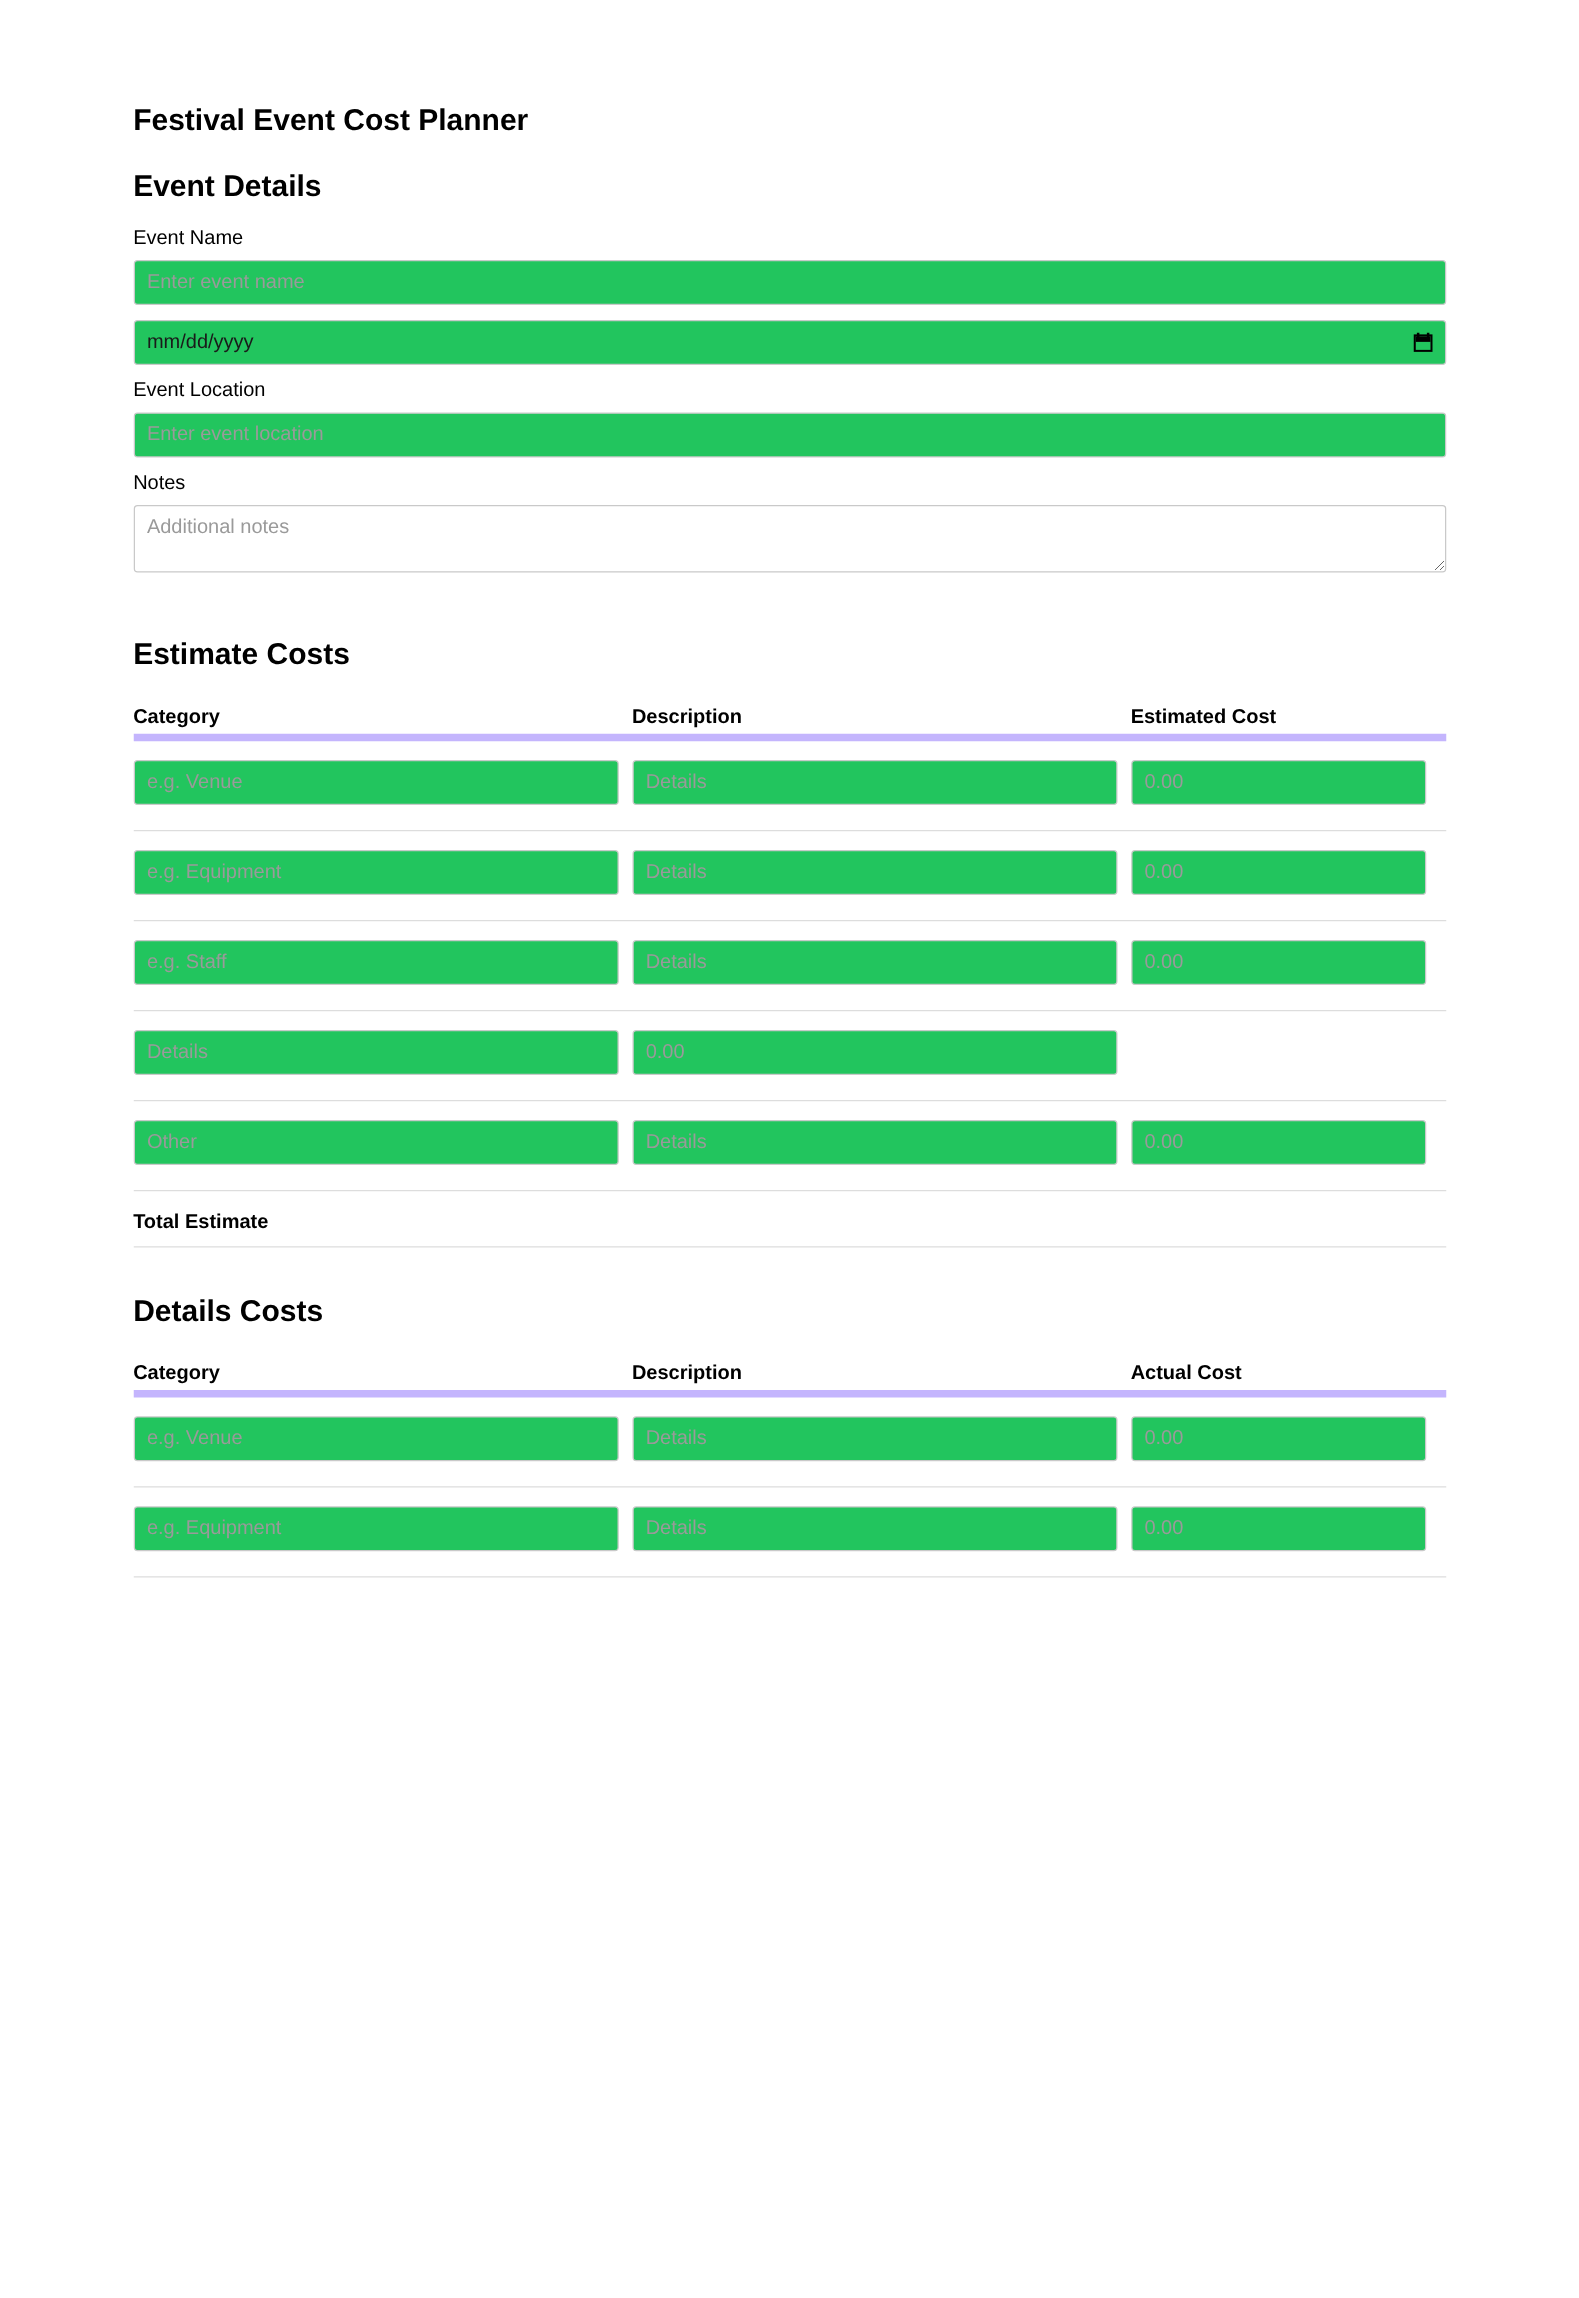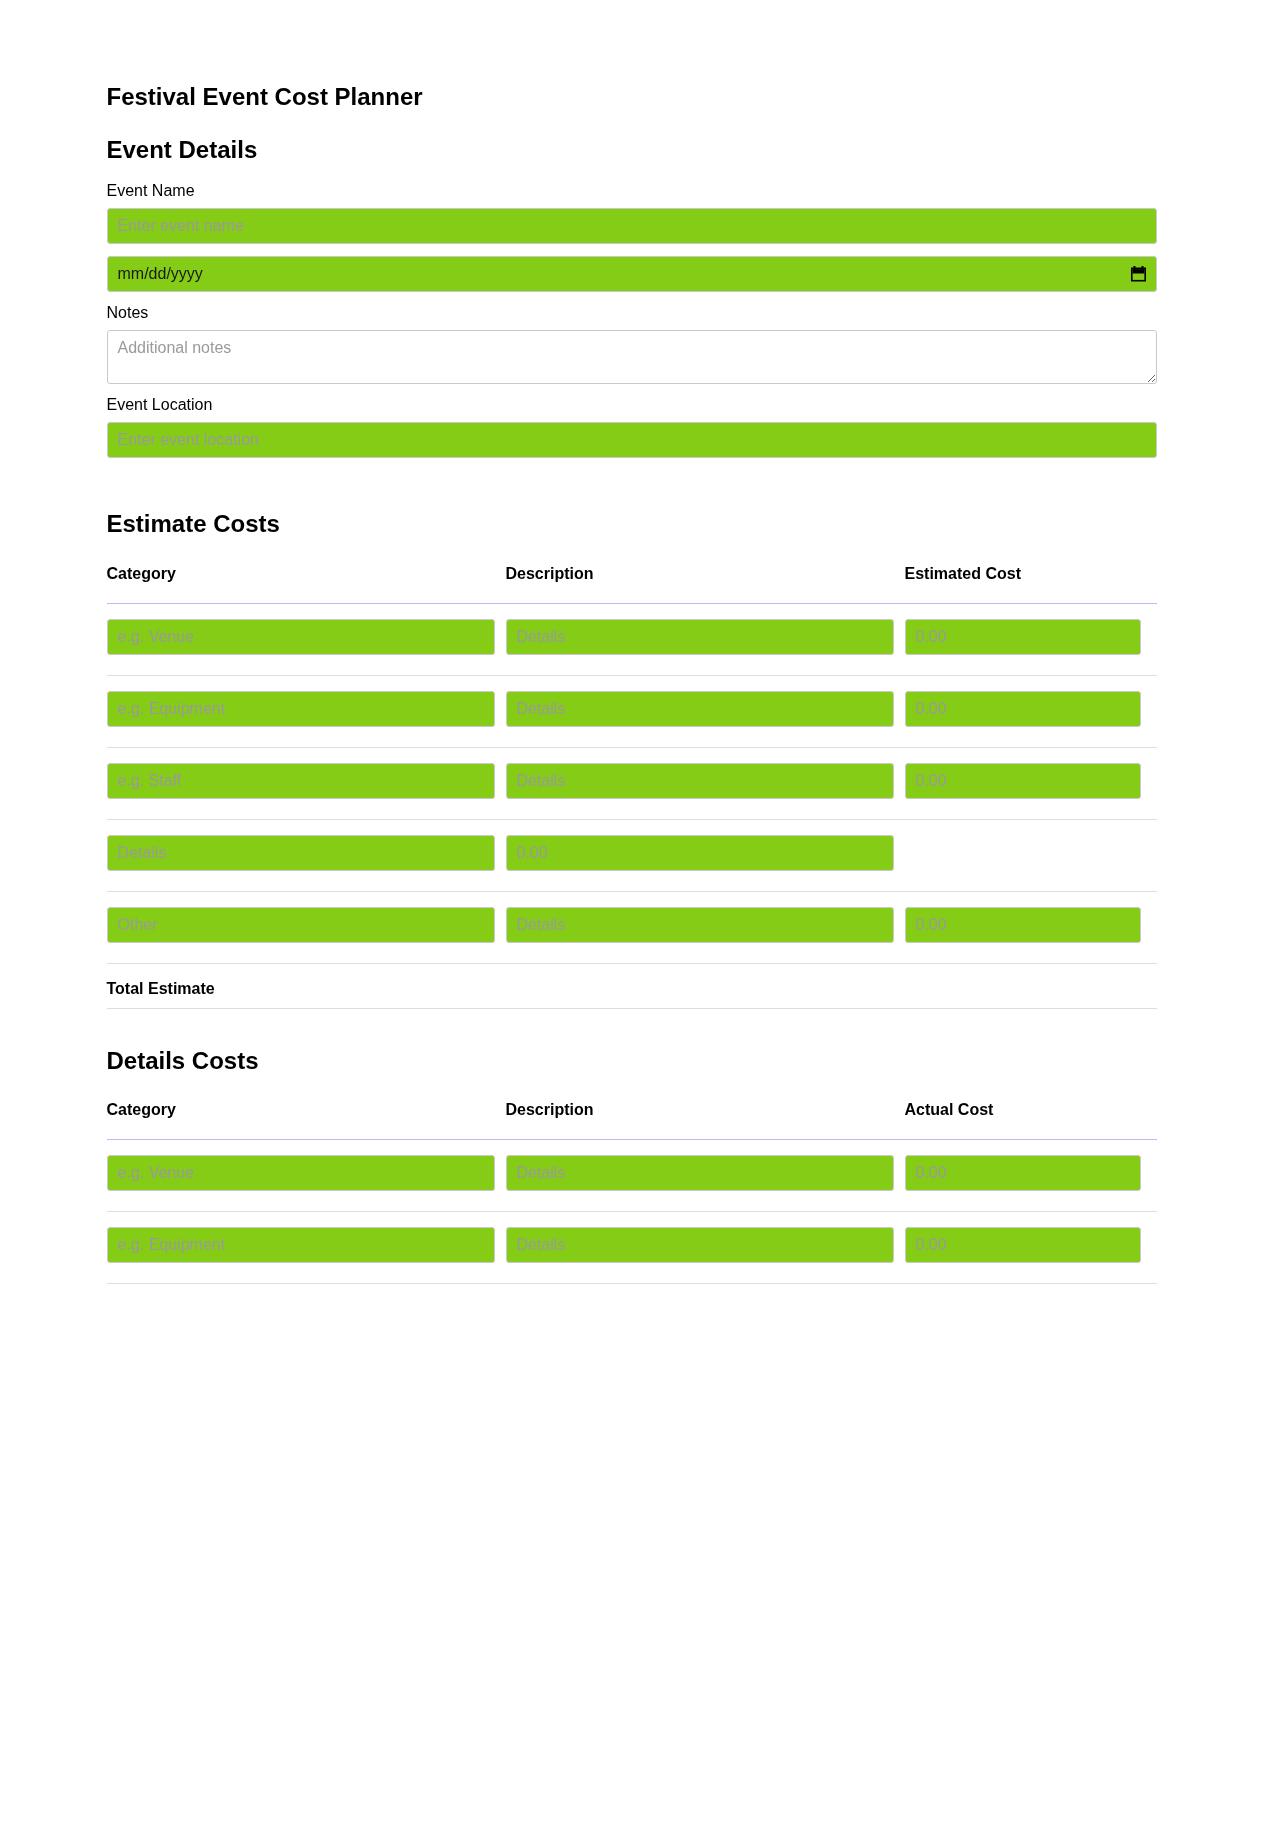--- a/index.html
+++ b/index.html
@@ -41,21 +41,21 @@
     color: #000;
   }
   .text-input {
     display: block;
     width: 100%;
     height: 36px;
     padding: 0 10px;
     font-size: 16px;
     font-family: inherit;
     color: #1a1a1a;
-    background: #84cc16;
+    background: #22c55e;
     border: 1px solid #c9c9c9;
     border-radius: 3px;
     outline: none;
   }
   .text-input::placeholder { color: #9a9a9a; opacity: 1; }
   .textarea {
     display: block;
     width: 100%;
     height: 54px;
     padding: 8px 10px;
@@ -79,22 +79,22 @@
     transform: translateY(-50%);
     width: 17px;
     height: 16px;
     cursor: pointer;
   }
 
   .table-header {
     display: grid;
     grid-template-columns: 388px 388px 236px;
     column-gap: 11px;
-    padding-bottom: 20px;
-    border-bottom: 1px solid #c4b5fd;
+    padding-bottom: 4px;
+    border-bottom: 6px solid #c4b5fd;
   }
   .table-header .col-label {
     font-size: 16px;
     font-weight: bold;
     line-height: 18px;
   }
   .table-row {
     display: grid;
     grid-template-columns: 388px 388px 236px;
     column-gap: 11px;
@@ -134,27 +134,27 @@
       <svg class="calendar-icon" viewBox="0 0 17 16">
         <line x1="4.5" y1="0" x2="4.5" y2="3.5" stroke="#000" stroke-width="2"></line>
         <line x1="12.5" y1="0" x2="12.5" y2="3.5" stroke="#000" stroke-width="2"></line>
         <rect x="1.8" y="2.3" width="13.4" height="12.4" fill="none" stroke="#000" stroke-width="1.6"></rect>
         <rect x="2.6" y="3.1" width="11.8" height="4.4" fill="#000"></rect>
       </svg>
     </div>
   </div>
 
   <div class="field">
+    <label class="field-label">Event Location</label>
+    <input type="text" class="text-input" placeholder="Enter event location" style="">
+  </div>
+
+  <div class="field">
     <label class="field-label">Notes</label>
     <textarea class="textarea" placeholder="Additional notes" style=""></textarea>
-  </div>
-
-  <div class="field">
-    <label class="field-label">Event Location</label>
-    <input type="text" class="text-input" placeholder="Enter event location" style="">
   </div>
 
   <h2 class="section-heading heading-estimate">Estimate Costs</h2>
 
   <div class="estimate-table">
     <div class="table-header">
       <div class="col-label">Category</div>
       <div class="col-label">Description</div>
       <div class="col-label">Estimated Cost</div>
     </div>

